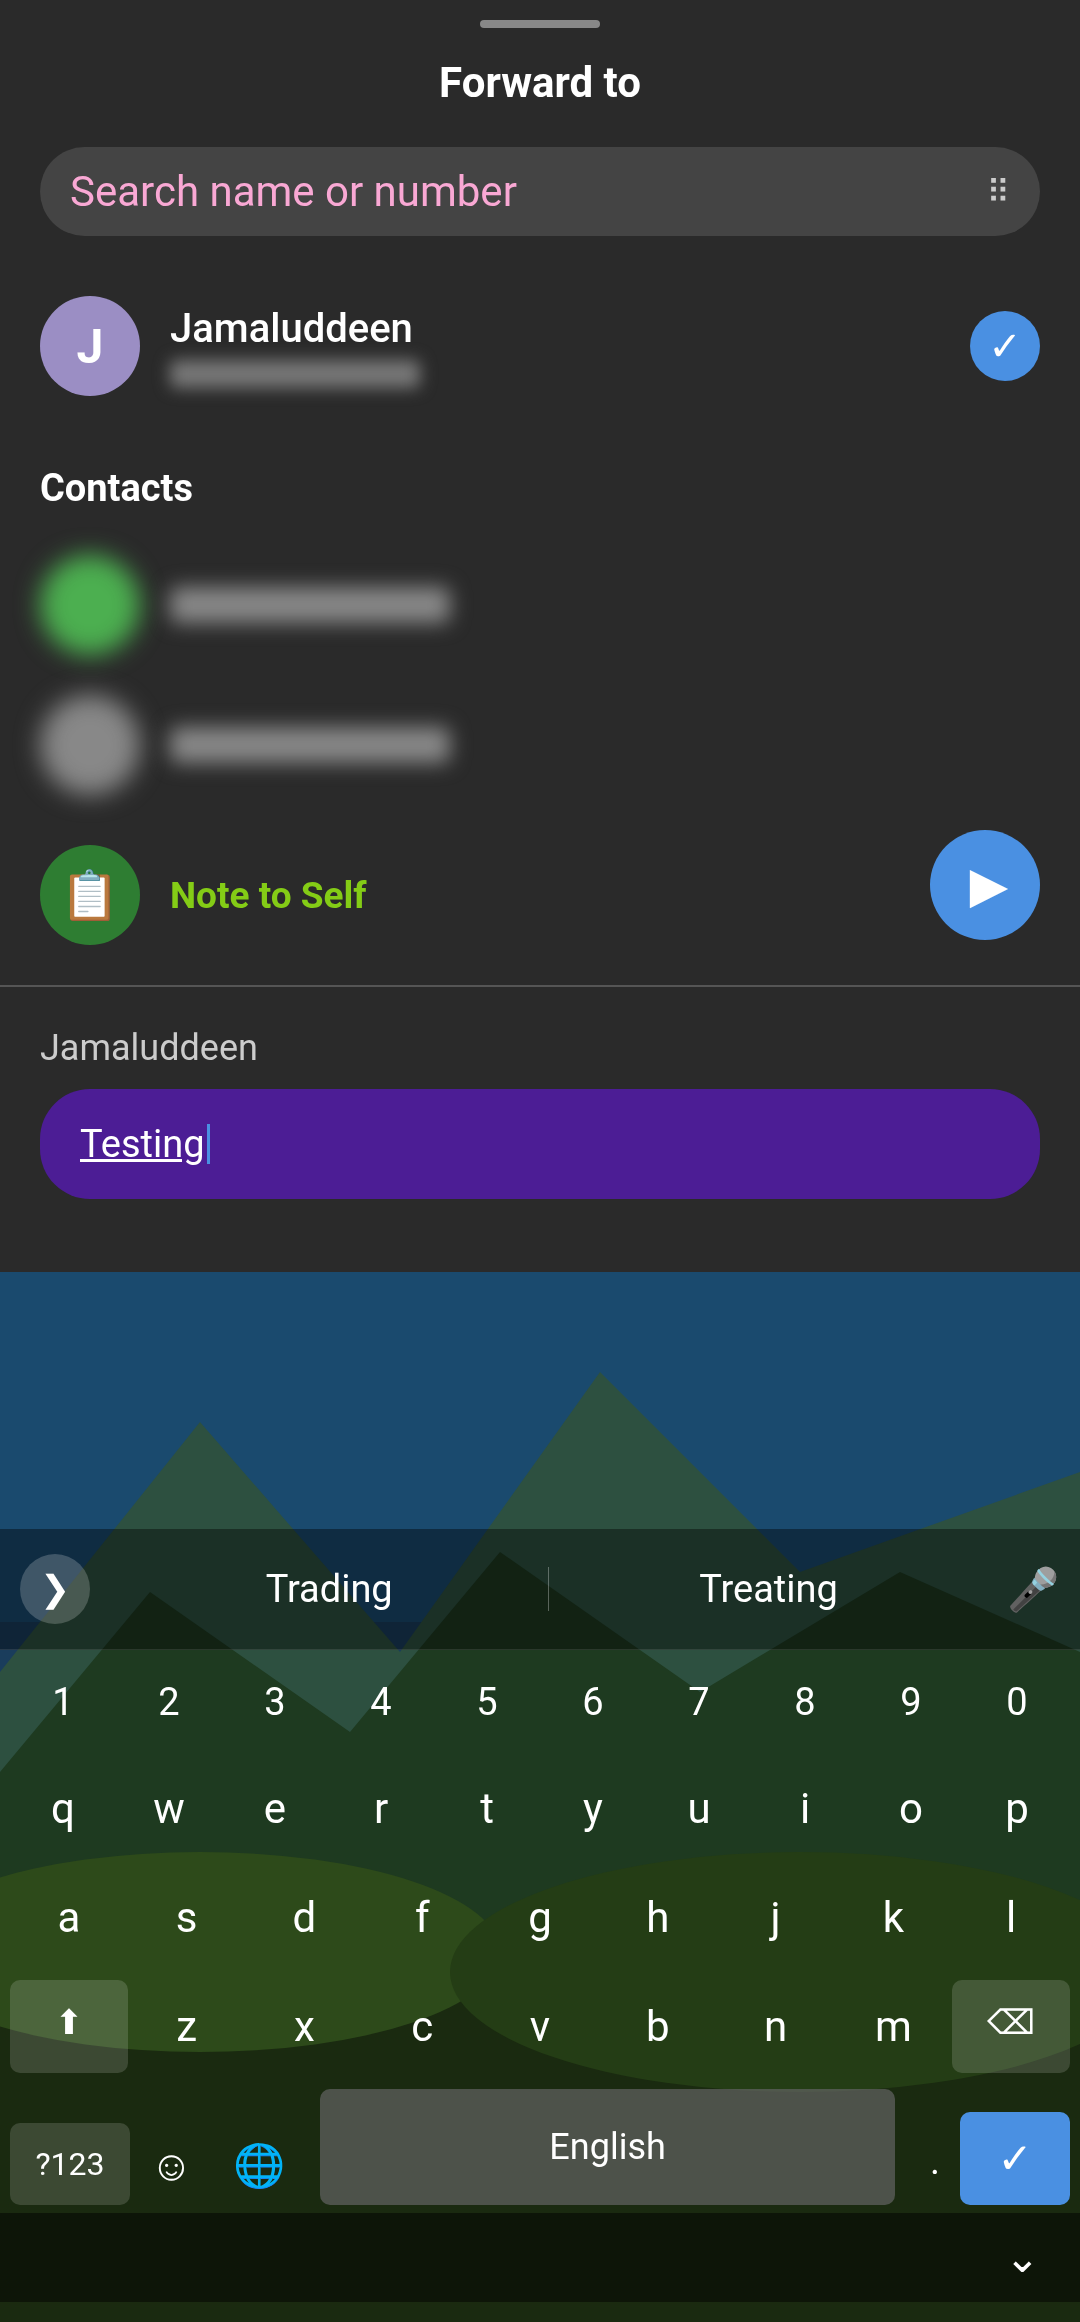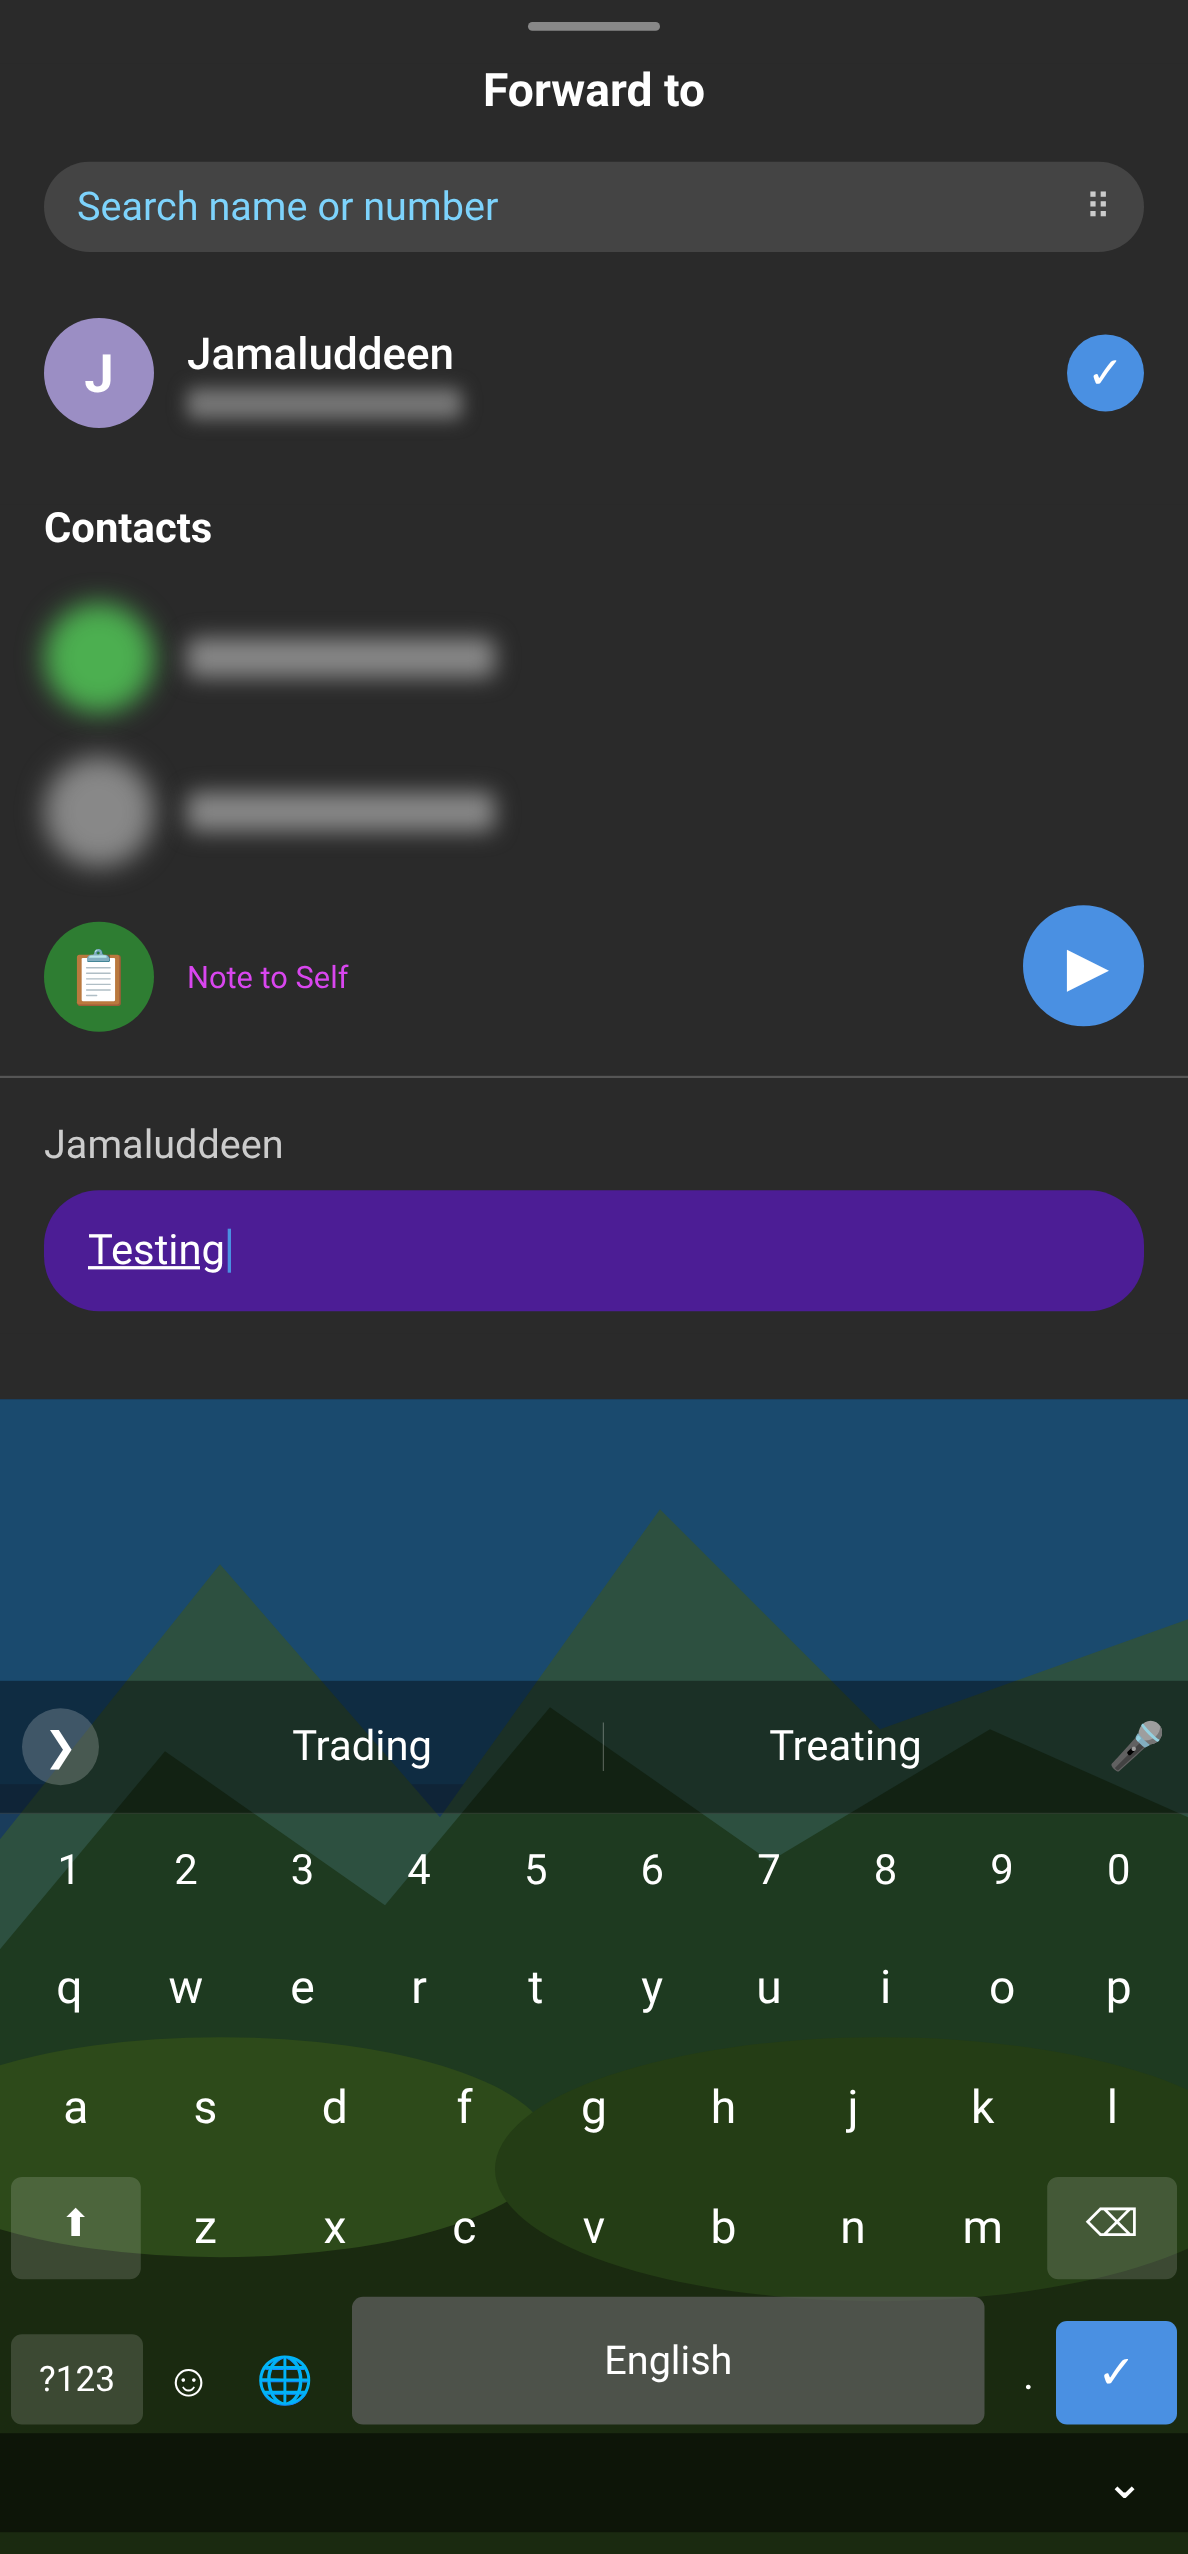--- a/index.html
+++ b/index.html
@@ -41,22 +41,22 @@
       background: #444;
       border-radius: 60px;
       display: flex;
       align-items: center;
       padding: 20px 30px;
       margin-bottom: 40px;
     }
 
     .search-placeholder {
       flex: 1;
-      font-size: 36px;
-      color: #7dd3fc;
+      font-size: 42px;
+      color: #f9a8d4;
     }
 
     .grid-icon {
       color: #ccc;
       font-size: 32px;
     }
 
     
     .selected-contact {
       display: flex;
@@ -166,23 +166,23 @@
       margin-right: 30px;
       flex-shrink: 0;
     }
 
     .note-icon {
       color: white;
       font-size: 48px;
     }
 
     .note-name {
-      font-size: 28px;
-      font-weight: 400;
-      color: #d946ef;
+      font-size: 37px;
+      font-weight: 700;
+      color: #84cc16;
     }
 
     
     .divider {
       height: 2px;
       background: #555;
       margin: 20px 0;
     }
 
     

